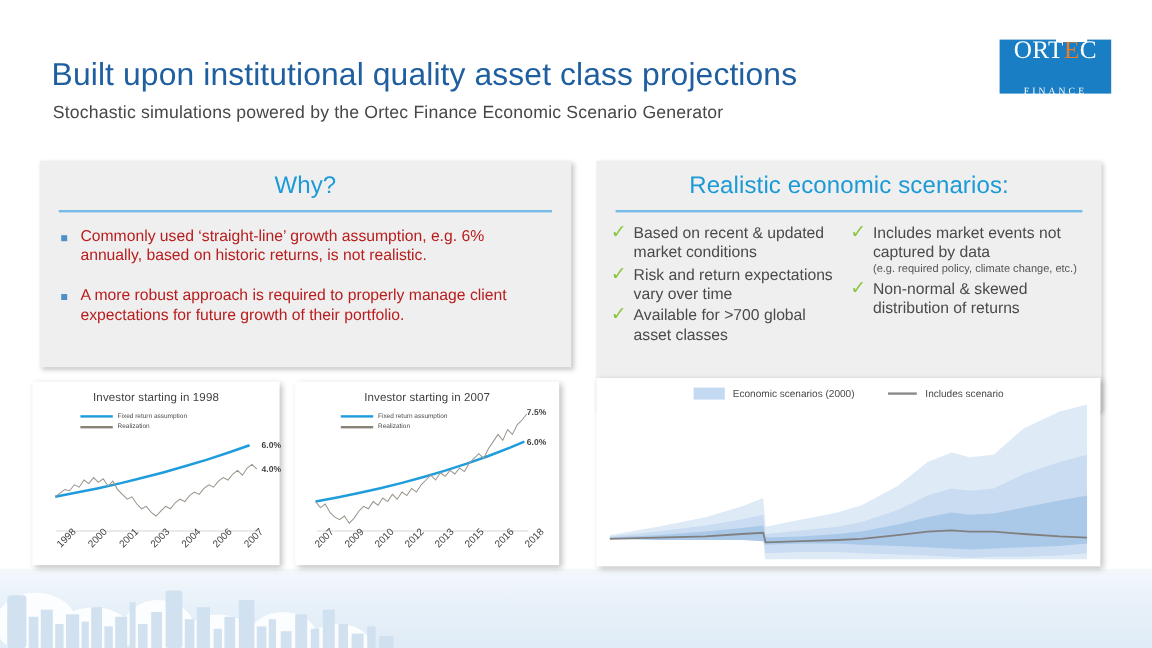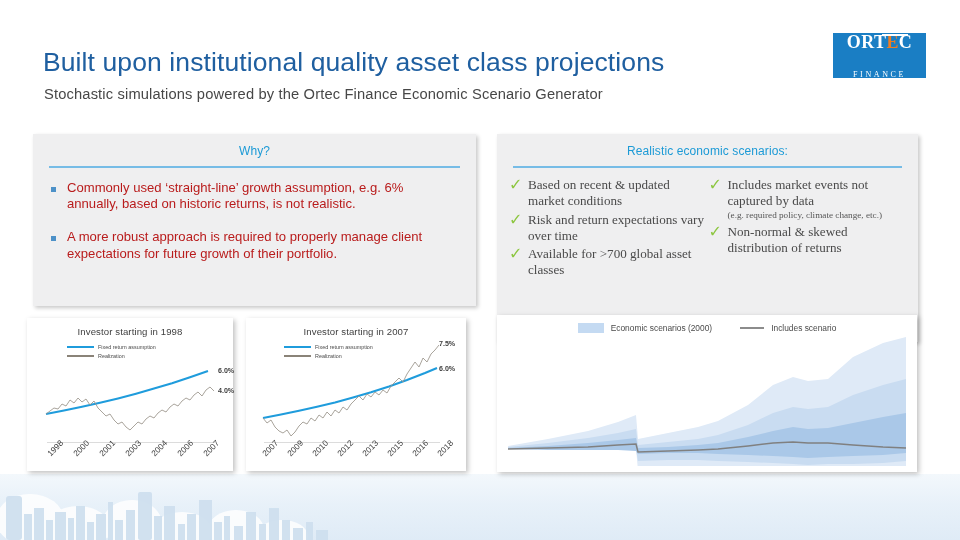--- a/index.html
+++ b/index.html
@@ -28,41 +28,41 @@
     position:absolute;left:44px;top:86px;
     font-size:14.7px;color:#474747;white-space:nowrap;letter-spacing:.15px;
   }
   .logo{
     position:absolute;left:833px;top:33px;width:93px;height:45px;
     background:#1a7ec4;display:flex;flex-direction:column;
     align-items:center;justify-content:center;
   }
   .logo-main{
     font-family:"Liberation Serif","DejaVu Serif",serif;
-    font-weight:bold;font-size:18px;color:#ffffff;letter-spacing:.4px;
+    font-weight:normal;font-size:21px;color:#ffffff;letter-spacing:.4px;
     line-height:1;position:relative;
   }
   .logo-main .e-accent{color:#ee7d22;}
   .logo-main .bar{
     position:absolute;left:35px;top:1px;width:26px;height:2.5px;background:#ffffff;
   }
   .logo-sub{
     font-family:"Liberation Serif","DejaVu Serif",serif;
     font-size:8px;color:#ffffff;letter-spacing:2.6px;margin-top:20px;line-height:1;
   }
 
   
   .panel{
     position:absolute;background:#efeff0;
     box-shadow:2px 2px 4px rgba(0,0,0,.22);
   }
   .panel-why{left:33px;top:134px;width:443px;height:172px;}
   .panel-real{left:497px;top:134px;width:421px;height:208px;}
   .panel-head{
-    text-align:center;color:#1c9ad6;font-size:12px;padding-top:10px;
+    text-align:center;color:#1c9ad6;font-size:20px;padding-top:10px;
     letter-spacing:.1px;
   }
   .panel-rule{
     height:1.6px;background:#76bce6;margin:8px 16px 0 16px;
   }
   .panel-body{padding:12px 18px 0 16px;}
 
   .bullet-row{display:flex;margin-bottom:16px;}
   .bullet-mark{
     width:5px;height:5px;background:#4d91c8;flex:0 0 5px;
@@ -70,21 +70,21 @@
   }
   .bullet-text{font-size:13.1px;color:#b91c1c;line-height:1.28;}
 
   .check-cols{display:flex;gap:4px;padding:9px 14px 0 12px;}
   .check-col{width:50%;}
   .check-row{display:flex;margin-bottom:3px;}
   .check-mark{
     flex:0 0 16px;color:#8cc63f;font-size:16px;line-height:1.05;
     margin-right:3px;
   }
-  .check-text{font-size:13.1px;color:#4a4a4a;line-height:1.22;font-family:Liberation Serif, serif;}
+  .check-text{font-size:13.1px;color:#4a4a4a;line-height:1.22;}
   .check-note{font-size:9.2px;color:#555;line-height:1.2;display:block;margin-top:1px;}
 
   
   .chart-card{
     position:absolute;background:#ffffff;
     box-shadow:2px 2px 5px rgba(0,0,0,.25);
   }
   .card-a{left:27px;top:318px;width:206px;height:153px;}
   .card-b{left:246px;top:318px;width:220px;height:153px;}
   .card-c{left:497px;top:315px;width:420px;height:157px;}

